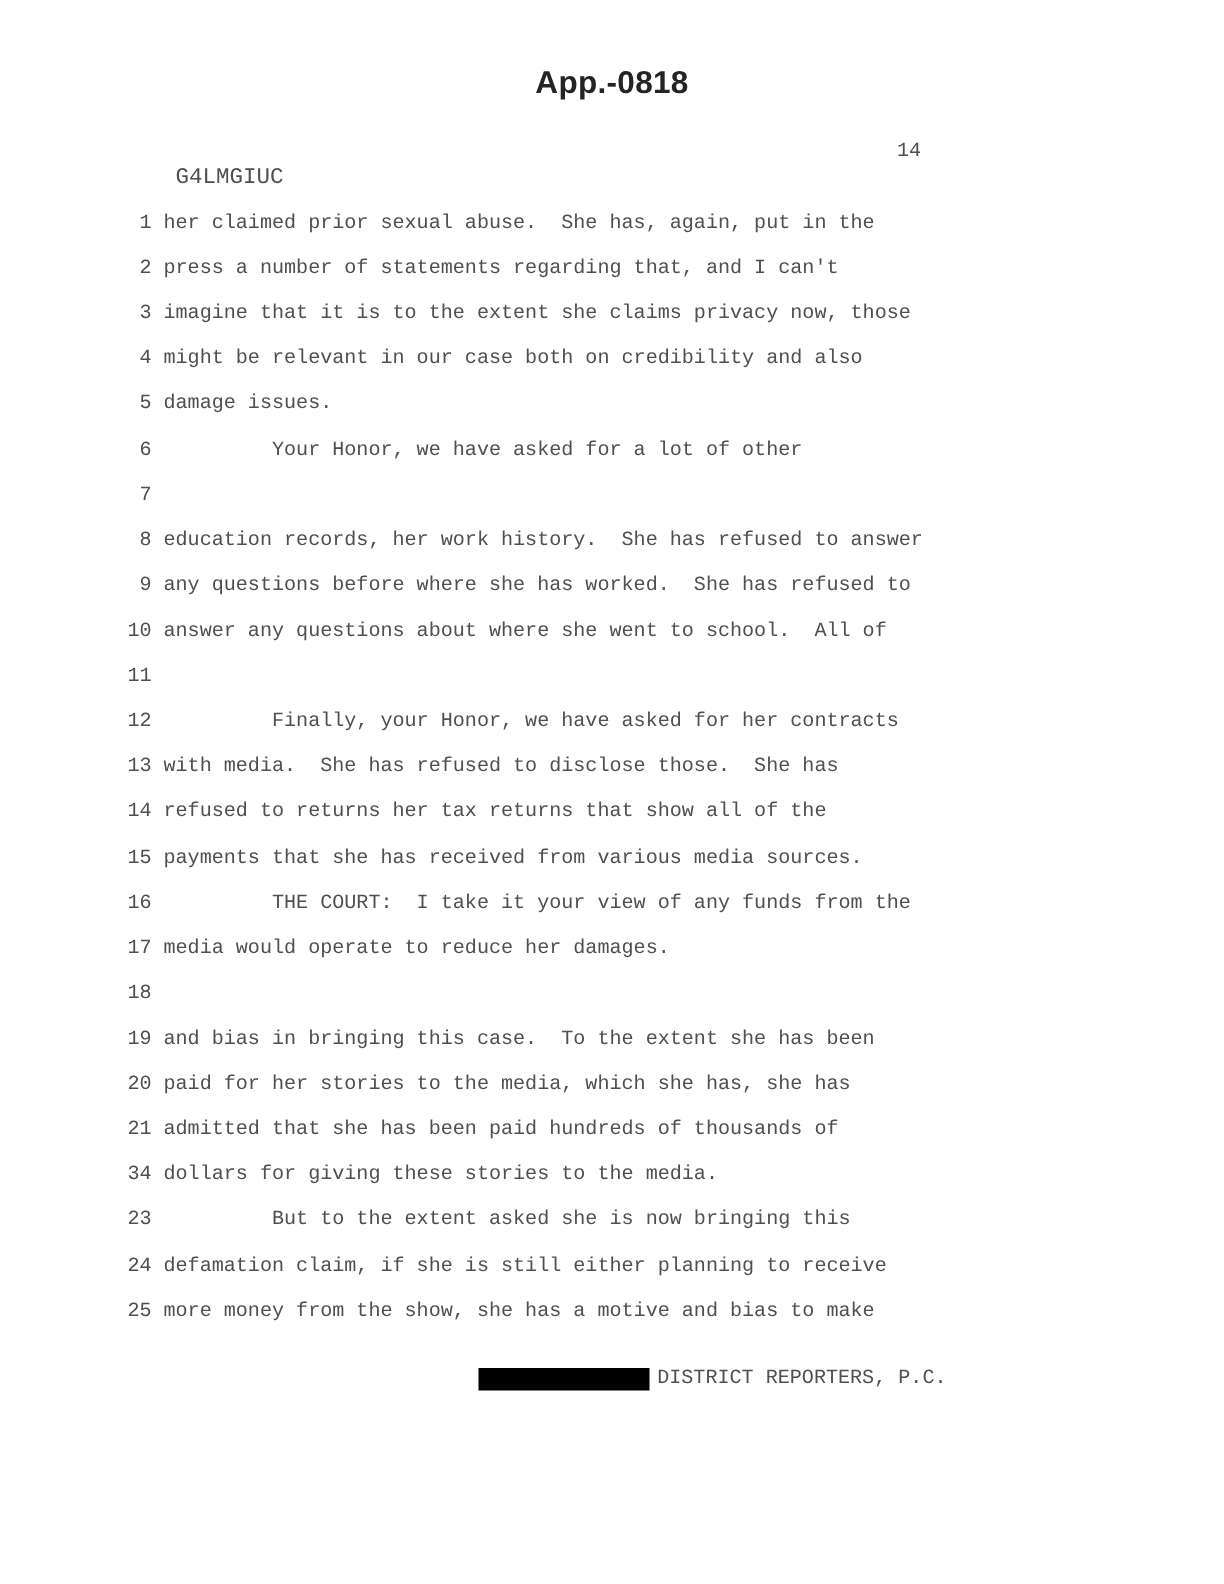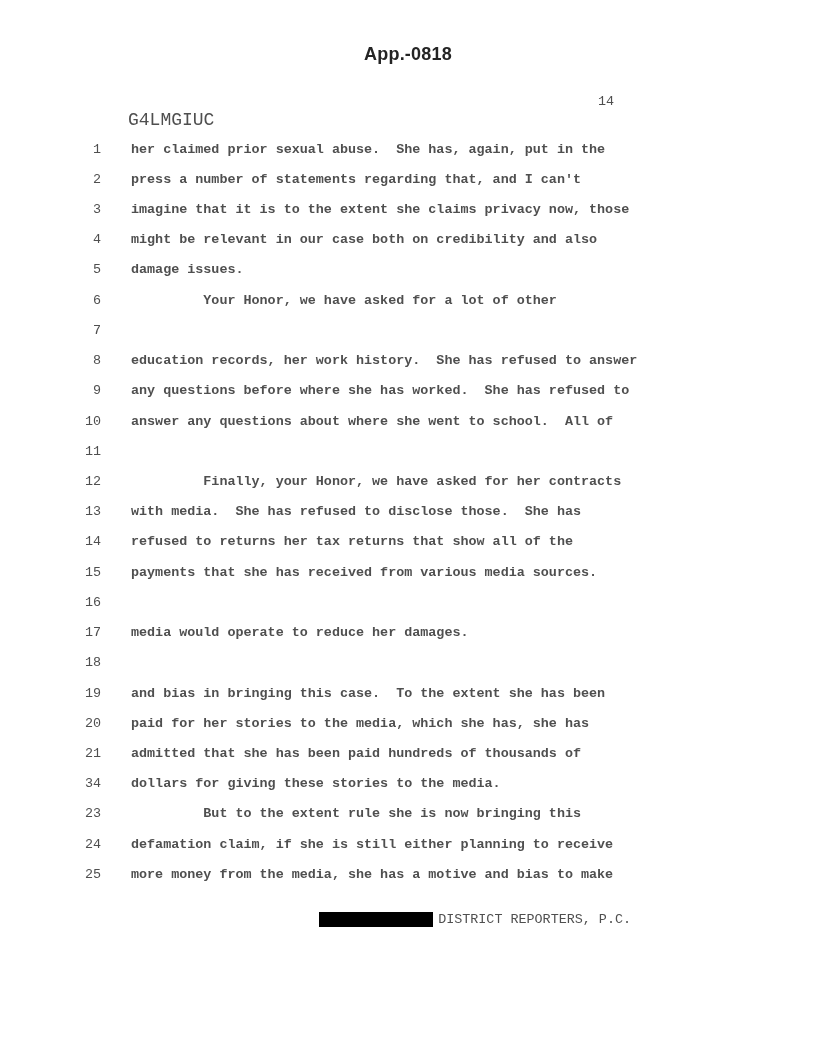--- a/index.html
+++ b/index.html
@@ -23,36 +23,36 @@
     background: var(--page-background);
   }
   .header-title {
     position: absolute;
     top: 44px;
     left: 0;
     right: 0;
     text-align: center;
     font-family: "Liberation Sans", "DejaVu Sans", sans-serif;
     font-weight: bold;
-    font-size: 18px;
+    font-size: 21px;
     color: var(--heading-text);
     letter-spacing: 0.2px;
   }
   .page-number {
     position: absolute;
     top: 94px;
     left: 598px;
     font-size: 13.4px;
     color: var(--body-text);
   }
   .doc-id {
     position: absolute;
     top: 110px;
-    left: 128px;
-    font-size: 18px;
+    left: 117px;
+    font-size: 15px;
     color: var(--body-text);
   }
   .transcript {
     position: absolute;
     top: 134px;
     left: 60px;
     width: 700px;
     font-size: 13.4px;
     color: var(--body-text);
   }
@@ -63,24 +63,23 @@
   }
   .num {
     display: inline-block;
     width: 41px;
     text-align: right;
     white-space: pre;
     flex: none;
   }
   .txt {
     display: inline-block;
-    margin-left: 30px;
+    margin-left: 8px;
     white-space: pre;
     flex: none;
-    font-weight: bold;
   }
   .footer-text {
     position: absolute;
     top: 896px;
     left: 127px;
     width: 504px;
     text-align: right;
     font-size: 13.4px;
     color: var(--body-text);
     white-space: pre;
@@ -175,20 +174,21 @@
     <span class="txt">refused to returns her tax returns that show all of the</span>
   </div>
 
   <div class="line">
     <span class="num">15</span>
     <span class="txt">payments that she has received from various media sources.</span>
   </div>
 
   <div class="line">
     <span class="num">16</span>
+    <span class="txt">         THE COURT:  I take it your view of any funds from the</span>
   </div>
 
   <div class="line">
     <span class="num">17</span>
     <span class="txt">media would operate to reduce her damages.</span>
   </div>
 
   <div class="line">
     <span class="num">18</span>
   </div>
@@ -208,31 +208,31 @@
     <span class="txt">admitted that she has been paid hundreds of thousands of</span>
   </div>
 
   <div class="line">
     <span class="num">34</span>
     <span class="txt">dollars for giving these stories to the media.</span>
   </div>
 
   <div class="line">
     <span class="num">23</span>
-    <span class="txt">         But to the extent rule she is now bringing this</span>
+    <span class="txt">         But to the extent asked she is now bringing this</span>
   </div>
 
   <div class="line">
     <span class="num">24</span>
     <span class="txt">defamation claim, if she is still either planning to receive</span>
   </div>
 
   <div class="line">
     <span class="num">25</span>
-    <span class="txt">more money from the media, she has a motive and bias to make</span>
+    <span class="txt">more money from the show, she has a motive and bias to make</span>
   </div>
 </div>
 
   <div class="footer-text">SOUTHERN DISTRICT REPORTERS, P.C.</div>
 
   <div class="redaction-bar"></div>
 
 </div>
 
 </body></html>

